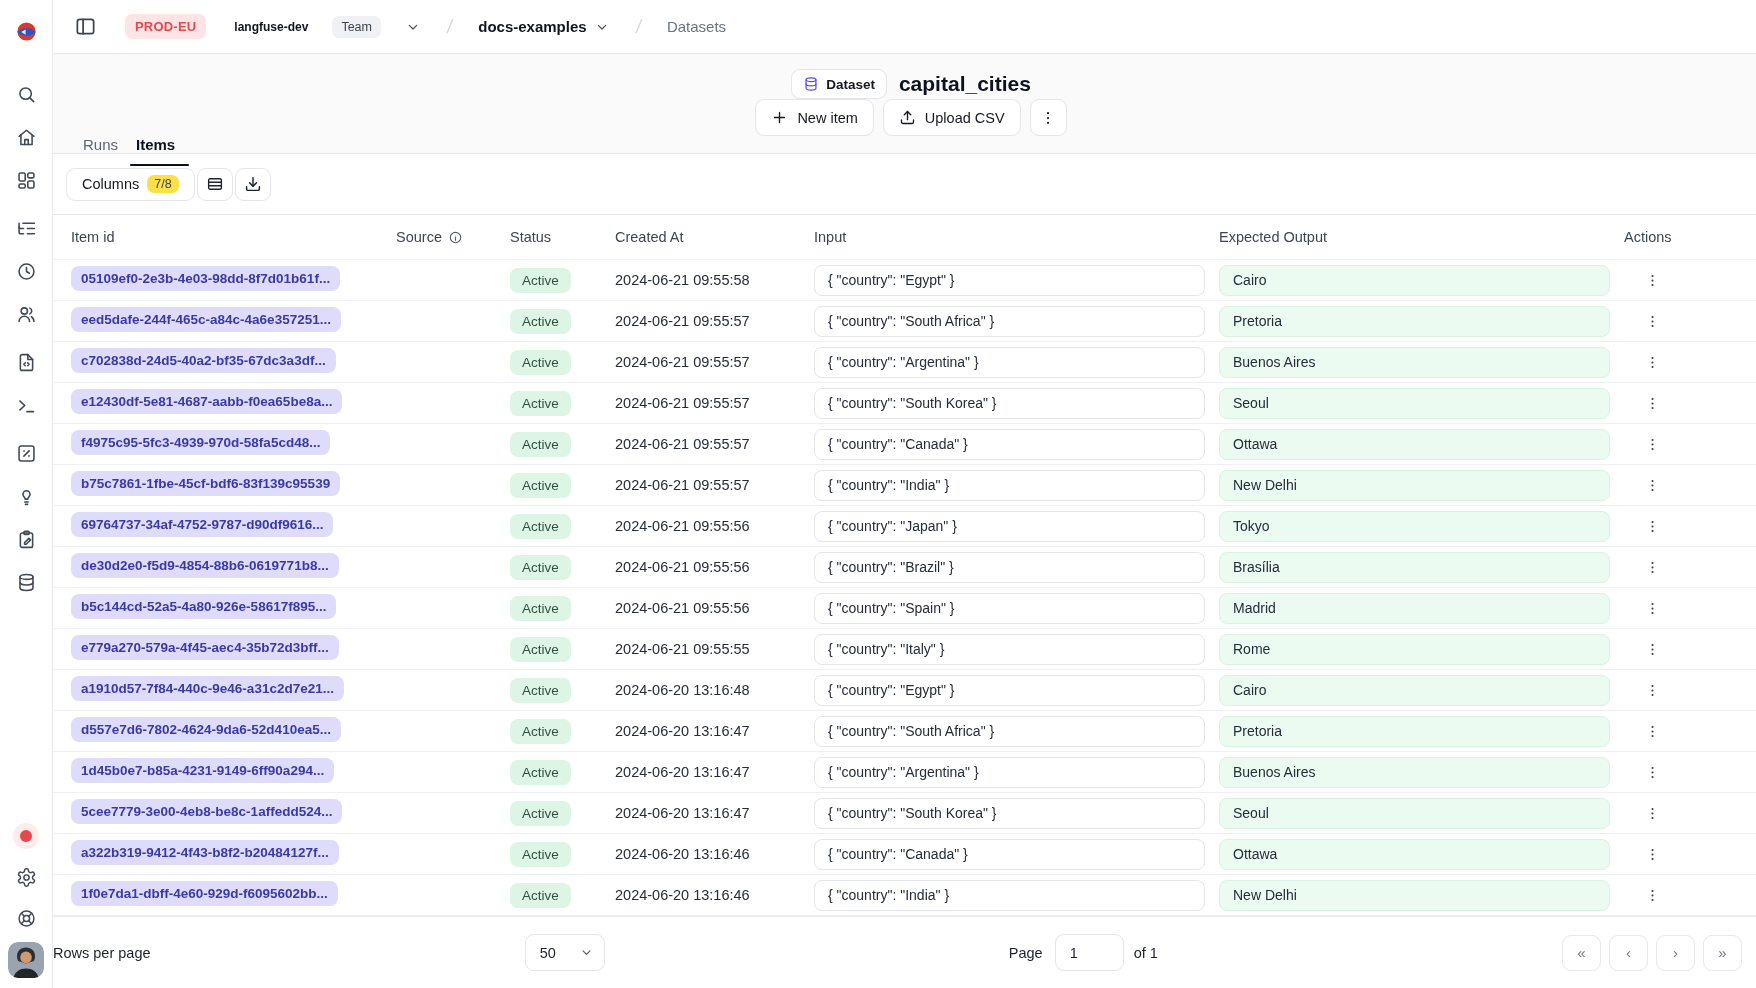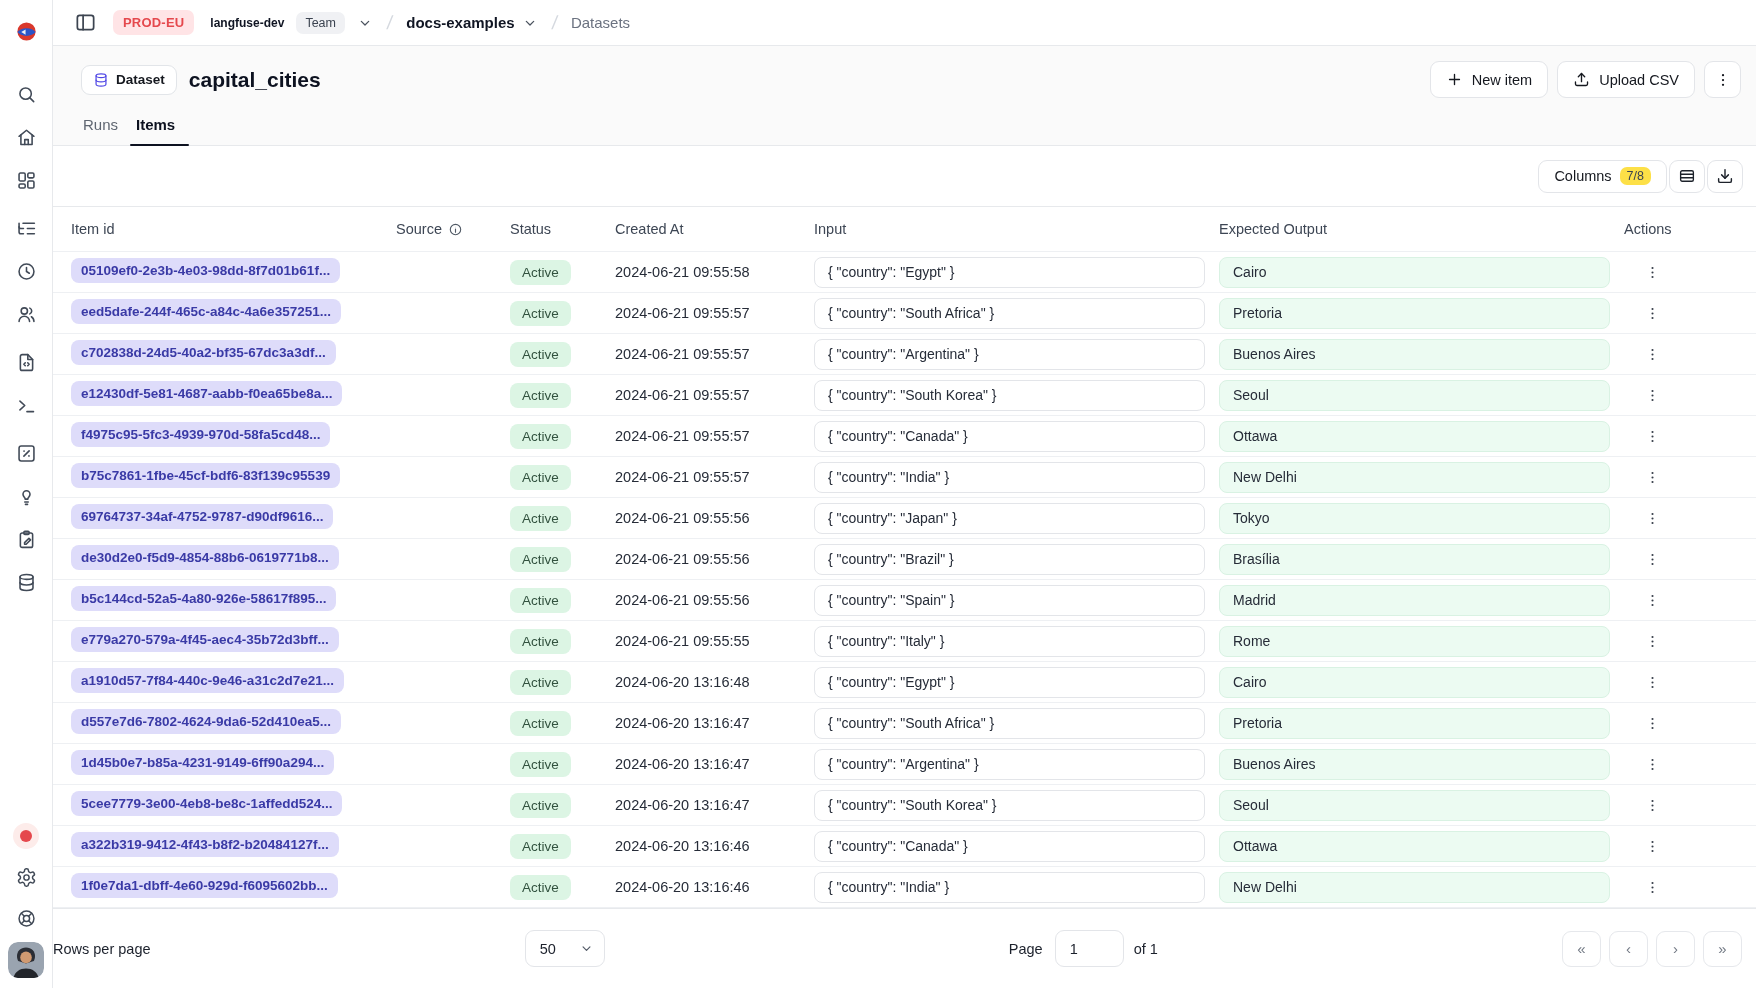--- a/index.html
+++ b/index.html
@@ -24,46 +24,46 @@
   .side-btn{width:34px;height:34px;border-radius:8px;display:flex;align-items:center;justify-content:center;color:#414a57;cursor:pointer;background:transparent;border:none;padding:0;}
   .side-group{display:flex;flex-direction:column;align-items:center;gap:9px;margin-top:14px;}
   .side-group:first-of-type{margin-top:6px;}
   .side-bottom{margin-top:auto;display:flex;flex-direction:column;align-items:center;gap:7px;padding-bottom:10px;}
   .rec-dot-wrap{width:26px;height:26px;border-radius:50%;background:#fdecea;display:flex;align-items:center;justify-content:center;margin-bottom:4px;}
   .rec-dot{width:12px;height:12px;border-radius:50%;background:#e5484d;}
   .avatar{width:36px;height:36px;border-radius:10px;overflow:hidden;display:block;cursor:pointer;border:none;padding:0;background:none;}
   
   .main{flex:1;display:flex;flex-direction:column;min-width:0;}
   
-  .topnav{height:46px;border-bottom:1px solid var(--border);display:flex;align-items:center;padding:0 16px;gap:12px;background:#fff;flex:none;}
+  .topnav{height:54px;border-bottom:1px solid var(--border);display:flex;align-items:center;padding:0 16px;gap:24px;background:#fff;flex:none;}
   .toggle-btn{width:32px;height:32px;border:none;background:none;color:#3c4450;display:flex;align-items:center;justify-content:center;cursor:pointer;padding:0;}
   .env-badge{background:var(--env-badge-bg);color:var(--env-badge-text);font-size:13px;font-weight:600;padding:5px 10px;border-radius:7px;letter-spacing:.2px;}
   .crumb-org{font-size:12px;font-weight:600;color:#101523;margin-left:4px;cursor:pointer;}
   .type-badge{background:#f0f1f4;color:#3b4350;font-size:12.5px;font-weight:500;padding:4px 9px;border-radius:7px;}
   .crumb-chev{color:#4a525e;display:flex;align-items:center;cursor:pointer;}
   .crumb-sep{color:#d5d9df;font-size:19px;font-weight:300;transform:skewX(-8deg);padding:0 2px;}
   .crumb-proj{font-size:15px;font-weight:600;color:#101523;cursor:pointer;display:flex;align-items:center;gap:7px;}
   .crumb-section{font-size:15px;font-weight:500;color:#6b7280;cursor:pointer;}
   
   .title-band{background:#fafafa;border-bottom:1px solid var(--border);height:100px;padding:0 15px 0 28px;display:flex;flex-direction:column;flex:none;}
-  .title-row{display:flex;align-items:center;justify-content:space-between;margin-top:15px;}
+  .title-row{display:flex;align-items:center;justify-content:space-between;margin-top:15px;flex-direction:column;}
   .title-left{display:flex;align-items:center;gap:12px;}
   .dataset-pill{display:flex;align-items:center;gap:7px;background:#fff;border:1px solid #e2e5e9;border-radius:9px;padding:6px 11px;font-size:13.5px;font-weight:700;color:#15181f;}
   .dataset-pill .ic{color:var(--dataset-icon);}
   .page-title{font-size:21px;font-weight:700;color:#0d1220;}
   .title-actions{display:flex;align-items:center;gap:9px;}
   .btn{display:flex;align-items:center;gap:9px;background:#fff;border:1px solid #e3e5e9;border-radius:9px;height:37px;padding:0 15px;font-size:14.5px;font-weight:500;color:#15181f;cursor:pointer;font-family:inherit;}
   .btn .ic{color:#15181f;}
   .btn-icononly{padding:0;width:37px;justify-content:center;}
   .tabs-row{display:flex;align-items:flex-end;gap:14px;margin-top:auto;}
   .tab{font-size:15px;font-weight:500;color:#5f6671;padding:0 2px 12px;cursor:pointer;position:relative;}
   .tab.active{color:#0d1220;font-weight:600;}
   .tab.active::after{content:"";position:absolute;left:-4px;right:-12px;bottom:-1px;height:2.5px;background:#0d1220;border-radius:2px;}
   
-  .toolbar{height:60px;display:flex;align-items:center;justify-content:flex-end;gap:2px;padding:0 13px;flex:none;background:#fff;}
+  .toolbar{height:60px;display:flex;align-items:center;gap:2px;padding:0 13px;flex:none;background:#fff;}
   .columns-btn{height:33px;border-radius:9px;gap:8px;}
   .count-badge{background:#fde047;color:#3b4350;font-size:12.5px;font-weight:500;border-radius:7px;padding:2px 7px;}
   .tool-iconbtn{width:36px;height:33px;display:flex;align-items:center;justify-content:center;background:#fff;border:1px solid #e3e5e9;border-radius:9px;color:#1d222b;cursor:pointer;padding:0;}
   
   .tgrid{display:grid;grid-template-columns:325px 114px 105px 199px 405px 405px 1fr;align-items:center;padding-left:18px;}
   .thead{height:46px;border-top:1px solid var(--border);border-bottom:1px solid #eef0f3;flex:none;}
   .th{font-size:14.5px;font-weight:500;color:#3d4654;display:flex;align-items:center;gap:6px;}
   .th .ic{color:#515a66;}
   .tbody{flex:none;}
   .trow{height:41px;border-bottom:1px solid #eef0f3;}

